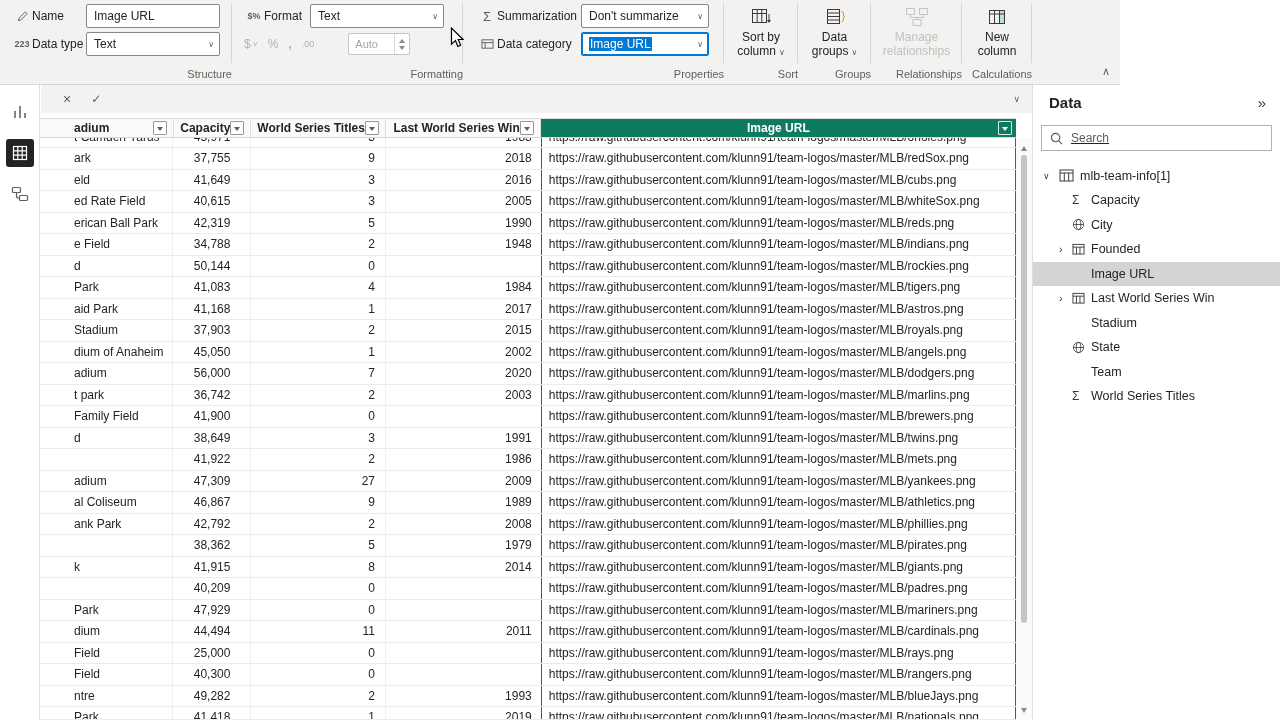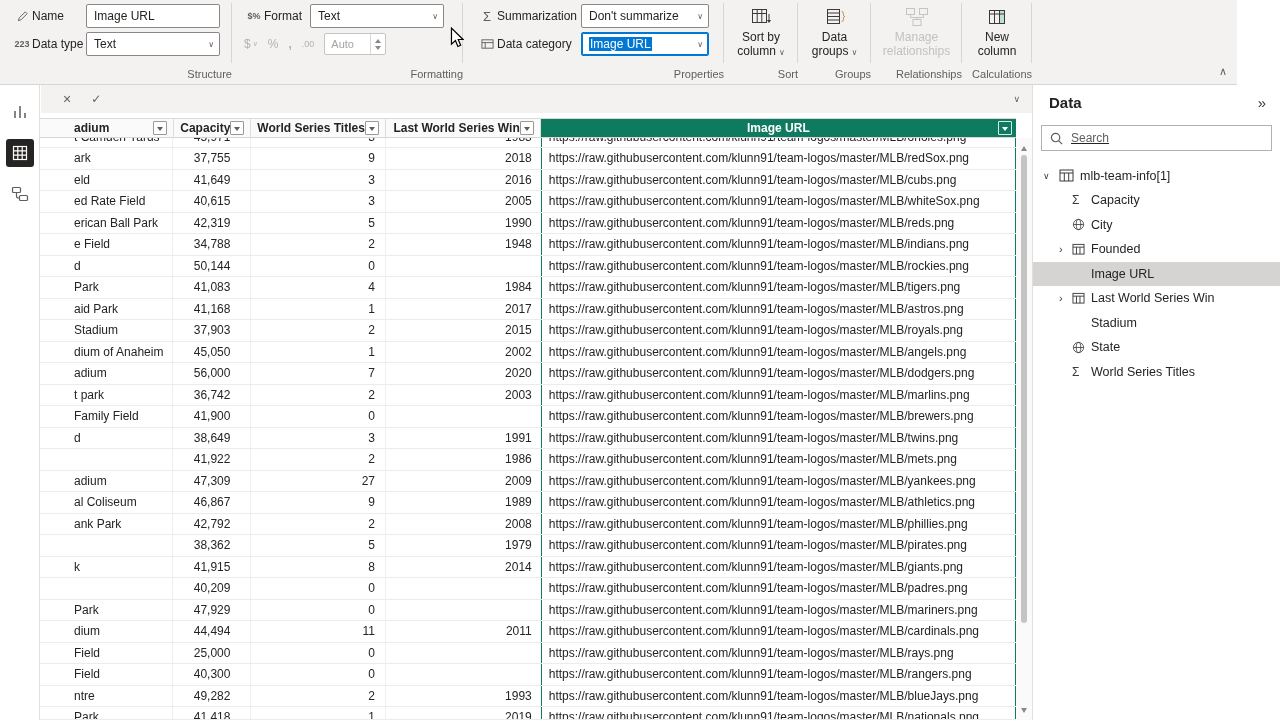--- a/index.html
+++ b/index.html
@@ -5,41 +5,41 @@
   * { box-sizing: border-box; margin: 0; padding: 0; }
   :root { --accent:#0E7A60; --selection:#0078D4; }
   html,body { width:1280px; height:720px; }
   body {
     position: relative;
     font-family: "Liberation Sans","DejaVu Sans",sans-serif;
     background:#fff; color:#252423; overflow:hidden;
   }
 
   
-  .ribbon { position:absolute; left:0; top:0; width:1237px; height:85px;
+  .ribbon { position:absolute; left:0; top:0; width:1120px; height:85px;
     background:#f3f2f1; border-bottom:1px solid #d8d6d4; display:flex; }
   .rgroup { position:relative; height:100%; flex:none; }
   .rgroup::after { content:""; position:absolute; right:0; top:3px; height:60px; width:1px; background:#d8d6d4; }
   .glabel { position:absolute; bottom:4px; left:0; right:0; text-align:right; font-size:11px; color:#605e5c; }
   .ginner { padding-left:12px; }
   .frow { display:flex; align-items:center; height:24px; margin-top:4px; }
   .ricon { width:20px; flex:none; display:flex; align-items:center; justify-content:center; color:#605e5c; font-size:9px; font-weight:bold; }
   .ricon.big { font-size:13px; font-weight:normal; }
   .flabel { font-size:12px; color:#252423; flex:none; white-space:nowrap; }
   .ctl { height:24px; border:1px solid #8a8886; border-radius:2px; background:#fff;
     font-size:12px; color:#252423; display:flex; align-items:center;
     padding:0 18px 0 7px; position:relative; white-space:nowrap; flex:none; }
   input.ctl { padding:0 7px; font-family:inherit; }
   .ctl .chev { position:absolute; right:5px; font-size:8px; color:#605e5c; }
   .ctl.focused { border-color:var(--selection); box-shadow: inset 0 0 0 1px var(--selection); }
   .ctl .sel-text { background:var(--selection); color:#fff; padding:0 1px; }
   .minibtn { color:#b4b2b0; font-size:12px; display:flex; align-items:center; margin-right:10px; flex:none; }
   .minibtn .chev2 { font-size:7px; margin-left:2px; }
   .minibtn.small { font-size:9px; }
-  .spin { width:62px; height:22px; border:1px solid #c6c4c2; border-radius:2px; background:#fff; display:flex; flex:none; }
+  .spin { width:62px; height:22px; border:1px solid #c6c4c2; border-radius:2px; background:#fff; display:flex; margin-left:24px; flex:none; }
   .spin .sval { flex:1; font-size:11px; color:#a6a4a2; line-height:20px; padding-left:6px; }
   .spin .sbtns { width:15px; border-left:1px solid #dcdad8; display:flex; flex-direction:column; align-items:center; justify-content:center; gap:3px; }
   .tri-up { width:0; height:0; border:3px solid transparent; border-bottom:4px solid #8a8886; }
   .tri-down { width:0; height:0; border:3px solid transparent; border-top:4px solid #8a8886; }
   .bigbtn { width:100%; height:64px; display:flex; flex-direction:column; align-items:center; padding-top:6px; }
   .bicon { height:22px; margin-bottom:2px; display:flex; align-items:center; }
   .bline { font-size:12px; line-height:14px; color:#252423; white-space:nowrap; }
   .bline .chev2 { font-size:8px; color:#605e5c; margin-left:3px; }
   .disabled .bline { color:#c3c1bf; }
   .ribbon-collapse { position:absolute; right:10px; bottom:6px; font-size:11px; color:#605e5c; }
@@ -624,20 +624,25 @@
                 <circle cx="8" cy="8" r="6.3"></circle>
                 <ellipse cx="8" cy="8" rx="2.8" ry="6.3"></ellipse>
                 <path d="M1.7 8h12.6"></path>
               </g>
             </svg>
           </span>
           <span class="f-label">State</span>
         </div>
         <div class="field-row">
           <span class="f-chev"></span>
+          <span class="f-icon"></span>
+          <span class="f-label">Team</span>
+        </div>
+        <div class="field-row">
+          <span class="f-chev"></span>
           <span class="f-icon">
             <span class="sigma">Σ</span>
           </span>
           <span class="f-label">World Series Titles</span>
         </div>
       </div>
   </div>
 </div>
 
 <span class="mouse-cursor">

